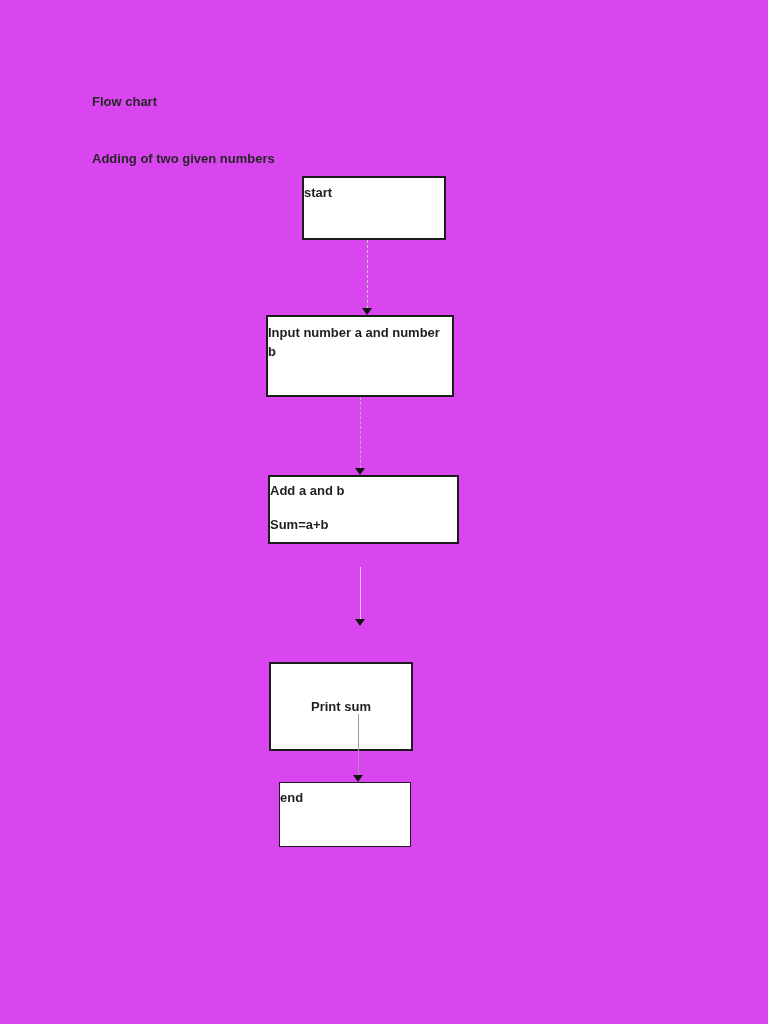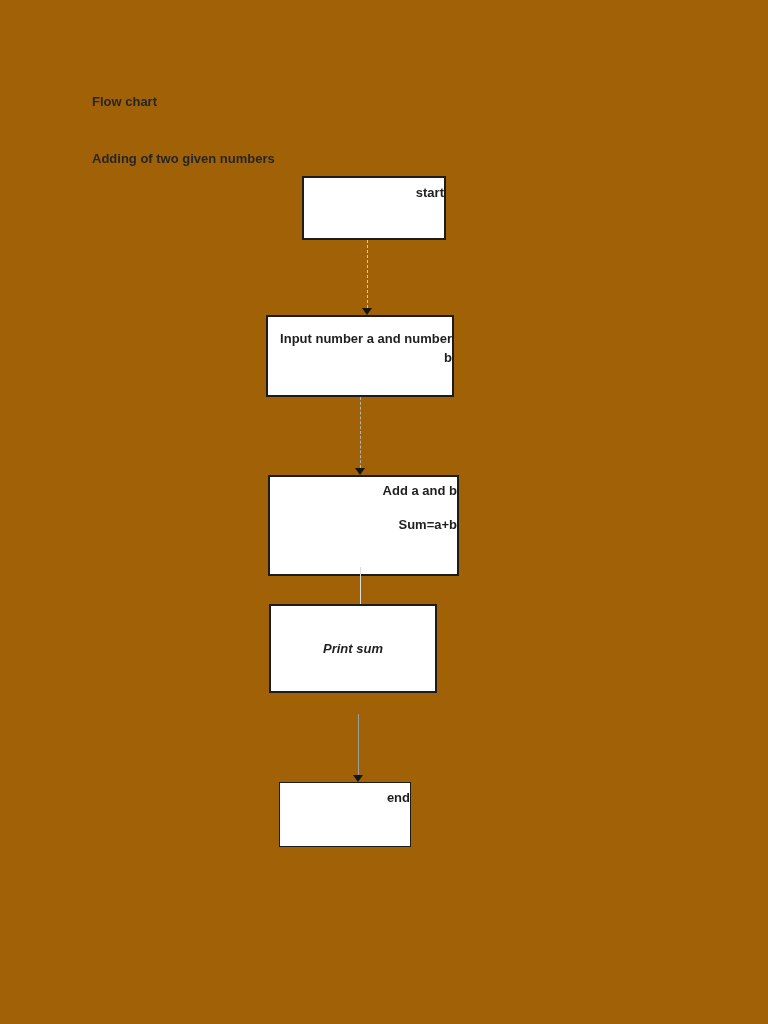--- a/index.html
+++ b/index.html
@@ -1,49 +1,49 @@
 <!DOCTYPE html>
 <html><head>
 <meta charset="utf-8">
 <style>
   html, body { margin: 0; padding: 0; background: #ffffff; }
   .page {
     position: relative;
     width: 768px;
     height: 1024px;
-    background: #a16207;
+    background: #d946ef;
     font-family: "Liberation Sans", sans-serif;
     overflow: hidden;
   }
   .doc-title, .doc-subtitle {
     position: absolute;
     left: 92px;
     font-size: 13px;
     font-weight: 700;
     color: #262626;
     white-space: nowrap;
   }
   .doc-title    { top: 94px; }
   .doc-subtitle { top: 128px; margin-top: 23px; }
 
   .flow-node {
     position: absolute;
     background: #ffffff;
     border: 2px solid #1c1c1c;
     box-sizing: border-box;
-    text-align: right;
+    text-align: left;
     font-size: 13px;
     font-weight: 700;
     color: #1f1f1f;
     white-space: pre-line;
   }
   #node-start { left: 302px; top: 176px; width: 144px; height: 64px; padding-top: 7px; }
-  #node-input { left: 266px; top: 315px; width: 188px; height: 82px; padding-top: 12px; line-height: 19px; }
-  #node-add   { left: 268px; top: 475px; width: 191px; height: 101px; padding-top: 5px; line-height: 17px; }
-  #node-print { left: 269px; top: 604px; width: 168px; height: 89px; display: flex; align-items: center; justify-content: center; font-style: italic; }
+  #node-input { left: 266px; top: 315px; width: 188px; height: 82px; padding-top: 6px; line-height: 19px; }
+  #node-add   { left: 268px; top: 475px; width: 191px; height: 69px; padding-top: 5px; line-height: 17px; }
+  #node-print { left: 269px; top: 662px; width: 144px; height: 89px; display: flex; align-items: center; justify-content: center; }
   #node-end   { left: 279px; top: 782px; width: 132px; height: 65px; border-width: 1px; padding-top: 7px; }
 
   .connector { position: absolute; width: 11px; }
   .connector .line { position: absolute; left: 5px; top: 0; width: 0; }
   .connector .arrowhead {
     position: absolute; left: 0; width: 0; height: 0;
     border-left: 5px solid transparent;
     border-right: 5px solid transparent;
     border-top: 7px solid #141414;
   }

